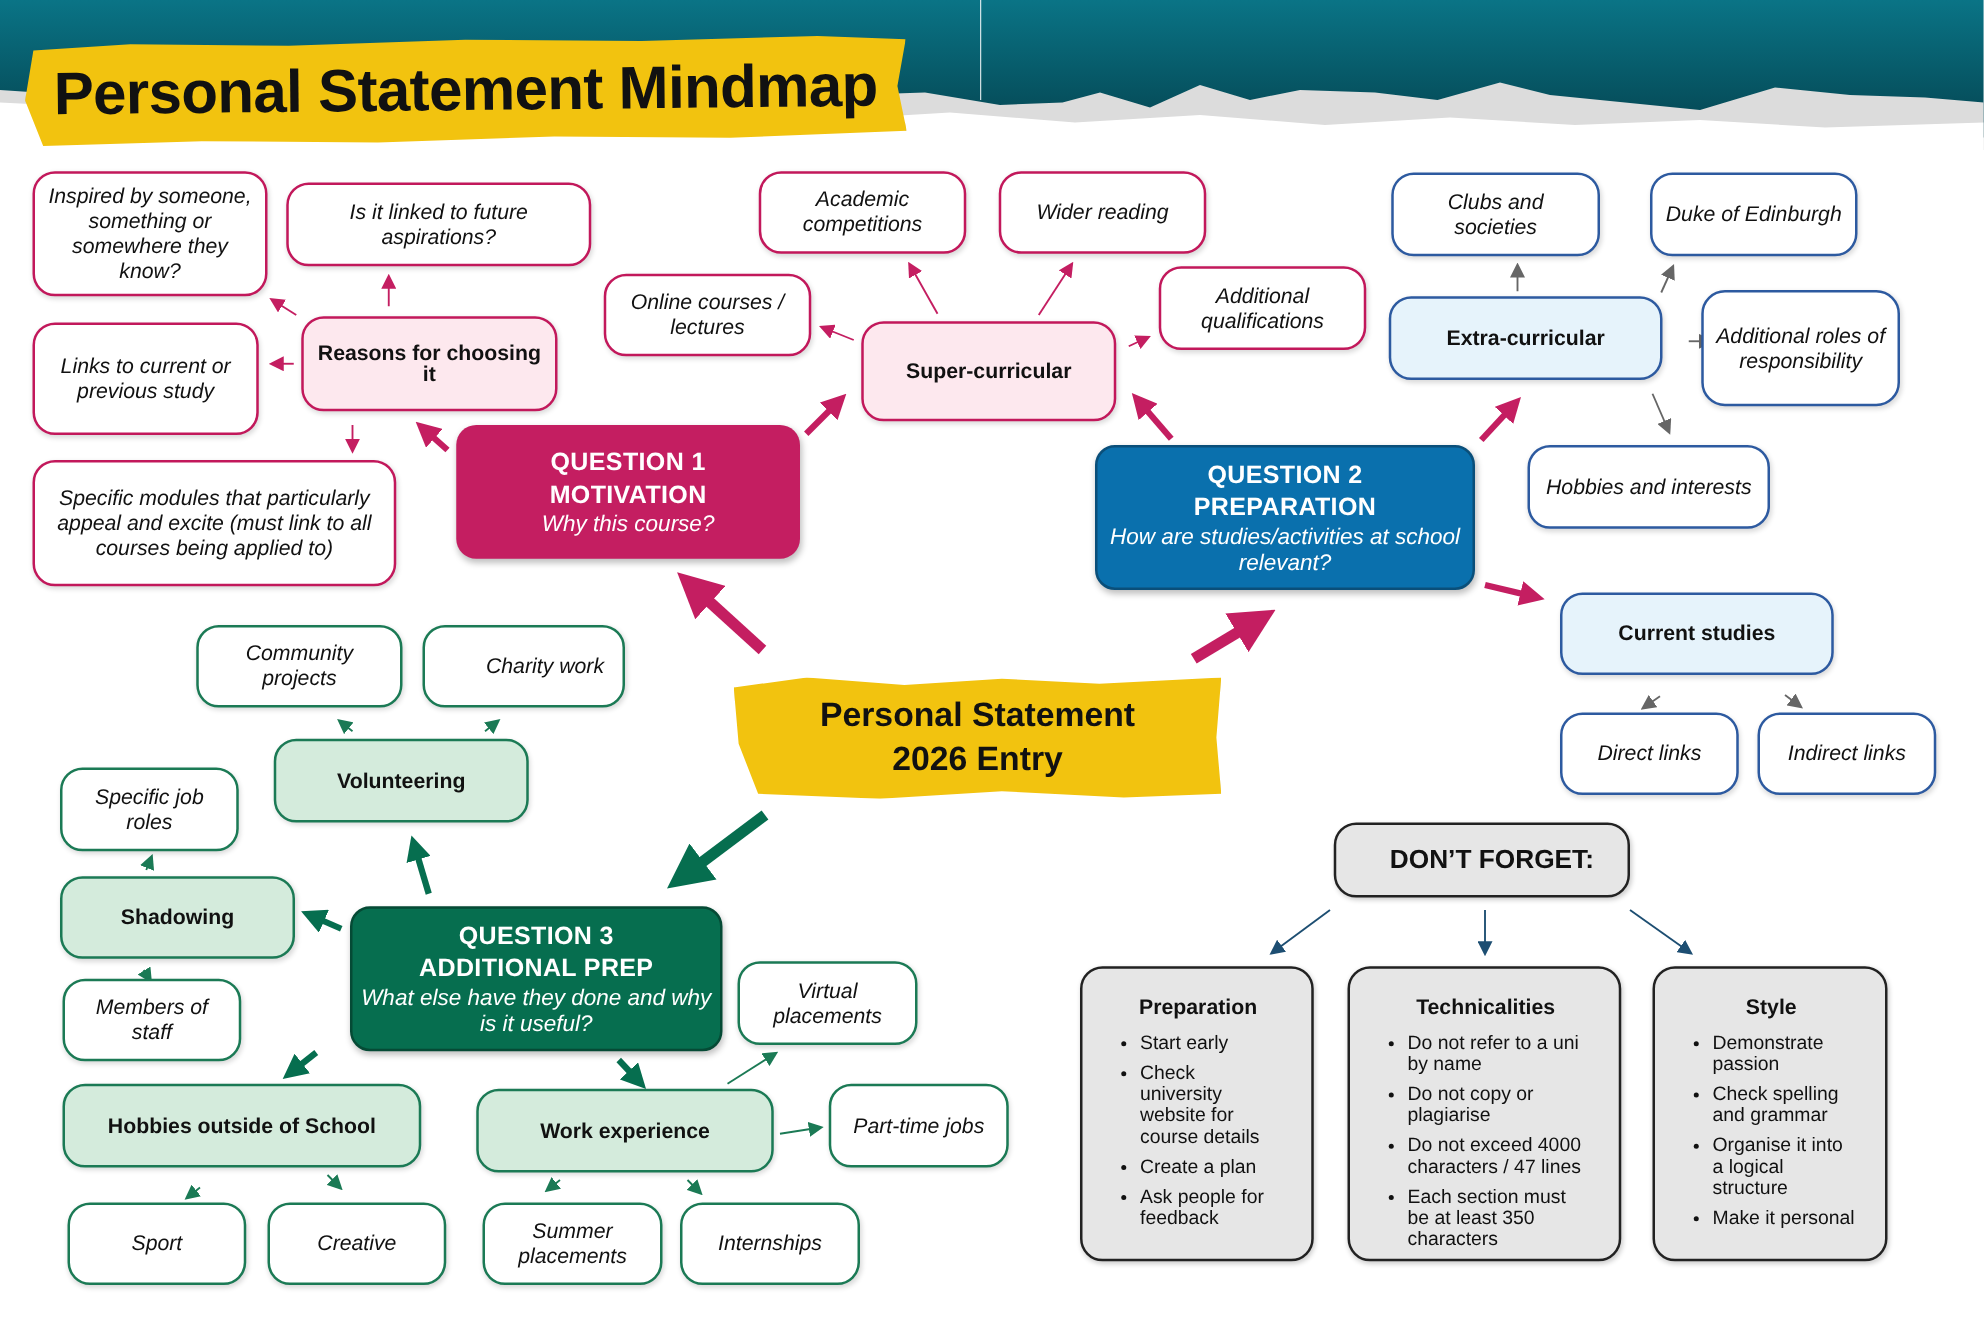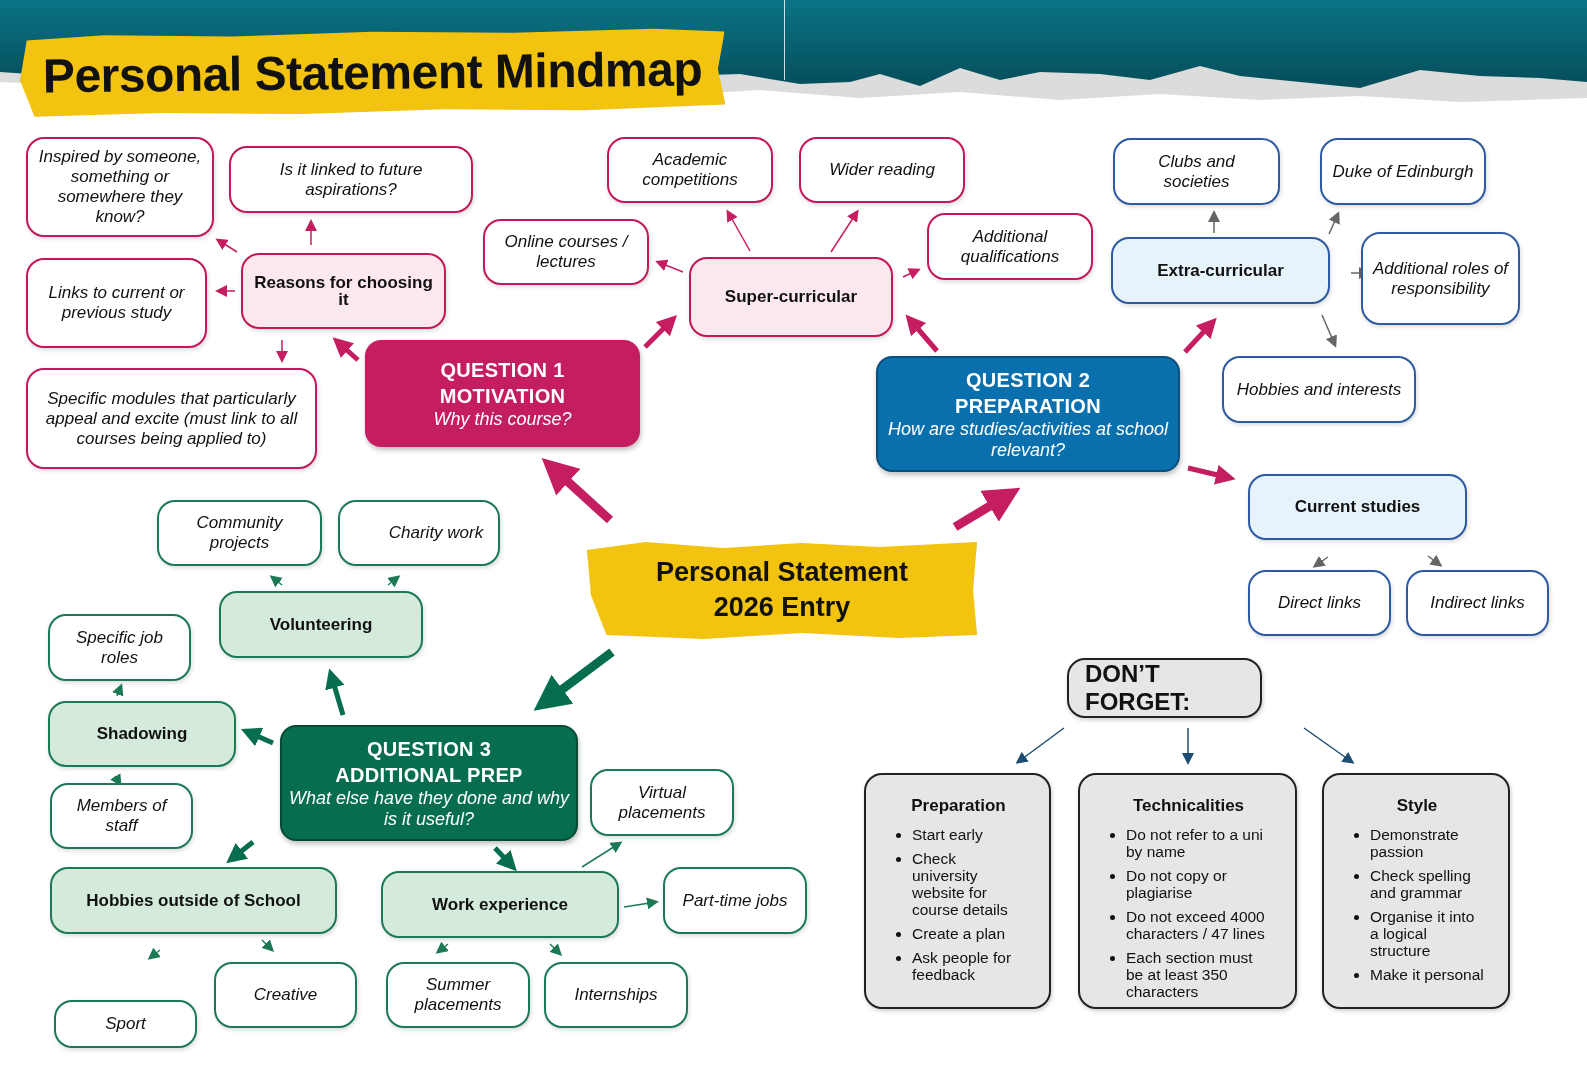--- a/index.html
+++ b/index.html
@@ -21,21 +21,21 @@
   .green { border-color:#1b7a55; }
   .green.hub { background:#d4ebdc; }
 
   .question { position:absolute; box-sizing:border-box; border-radius:16px; color:#fff; display:flex; flex-direction:column; align-items:center; justify-content:center; text-align:center; box-shadow:1px 3px 5px rgba(0,0,0,.25); }
   .question .q-num, .question .q-title { font-weight:bold; font-size:20px; line-height:26px; letter-spacing:.3px; }
   .question .q-sub { font-style:italic; font-size:18px; line-height:21px; }
   .q1 { left:365px; top:340px; width:275px; height:107px; background:#c41e61; }
   .q2 { left:876px; top:356px; width:304px; height:116px; background:#0a70ad; border:2px solid #0a4f7a; }
   .q3 { left:280px; top:725px; width:298px; height:116px; background:#066e4f; border:2px solid #054a35; }
 
-  .df-head { position:absolute; left:1067px; top:658px; width:195px; height:60px; box-sizing:border-box; background:#e6e6e6; border:2px solid #222; border-radius:18px; display:flex; align-items:center; justify-content:center; font-weight:bold; font-size:24px; color:#111; box-shadow:1px 2px 4px rgba(0,0,0,.2);padding-left:16px; }
+  .df-head { position:absolute; left:1067px; top:658px; width:237px; height:60px; box-sizing:border-box; background:#e6e6e6; border:2px solid #222; border-radius:18px; display:flex; align-items:center; justify-content:center; font-weight:bold; font-size:21px; color:#111; box-shadow:1px 2px 4px rgba(0,0,0,.2);padding-left:16px; }
   .df-card { position:absolute; top:773px; height:236px; box-sizing:border-box; background:#e6e6e6; border:2px solid #222; border-radius:18px; padding:22px 12px 10px 14px; font-size:15.5px; line-height:17px; color:#111; box-shadow:1px 2px 4px rgba(0,0,0,.2); }
   .df-card h3 { margin:0 0 6px 0; text-align:center; font-size:17px; }
   .df-card ul { margin:12px; padding-left:20px; }
   .df-card li { margin-bottom:7px; }
 
   svg.arrows { position:absolute; left:0; top:0; width:1587px; height:1065px; pointer-events:none; }
 </style>
 </head>
 <body>
 
@@ -163,21 +163,21 @@
 <div class="node green hub" style="left:48px;top:701px;width:188px;height:66px;">Shadowing</div>
 <div class="node green leaf" style="left:50px;top:783px;width:143px;height:66px;">Members of staff</div>
 
 <div class="question q3">
   <div class="q-num">QUESTION 3</div>
   <div class="q-title">ADDITIONAL PREP</div>
   <div class="q-sub">What else have they done and why is it useful?</div>
 </div>
 
 <div class="node green hub" style="left:50px;top:867px;width:287px;height:67px;">Hobbies outside of School</div>
-<div class="node green leaf" style="left:54px;top:1000px;width:143px;height:48px;">Sport</div>
+<div class="node green leaf" style="left:54px;top:962px;width:143px;height:66px;">Sport</div>
 <div class="node green leaf" style="left:214px;top:962px;width:143px;height:66px;">Creative</div>
 
 <div class="node green leaf" style="left:590px;top:769px;width:144px;height:67px;">Virtual placements</div>
 <div class="node green hub" style="left:381px;top:871px;width:238px;height:67px;">Work experience</div>
 <div class="node green leaf" style="left:663px;top:867px;width:144px;height:67px;">Part-time jobs</div>
 <div class="node green leaf" style="left:386px;top:962px;width:144px;height:66px;">Summer placements</div>
 <div class="node green leaf" style="left:544px;top:962px;width:144px;height:66px;">Internships</div>
 
 <div class="df-head">DON’T FORGET:</div>
 

